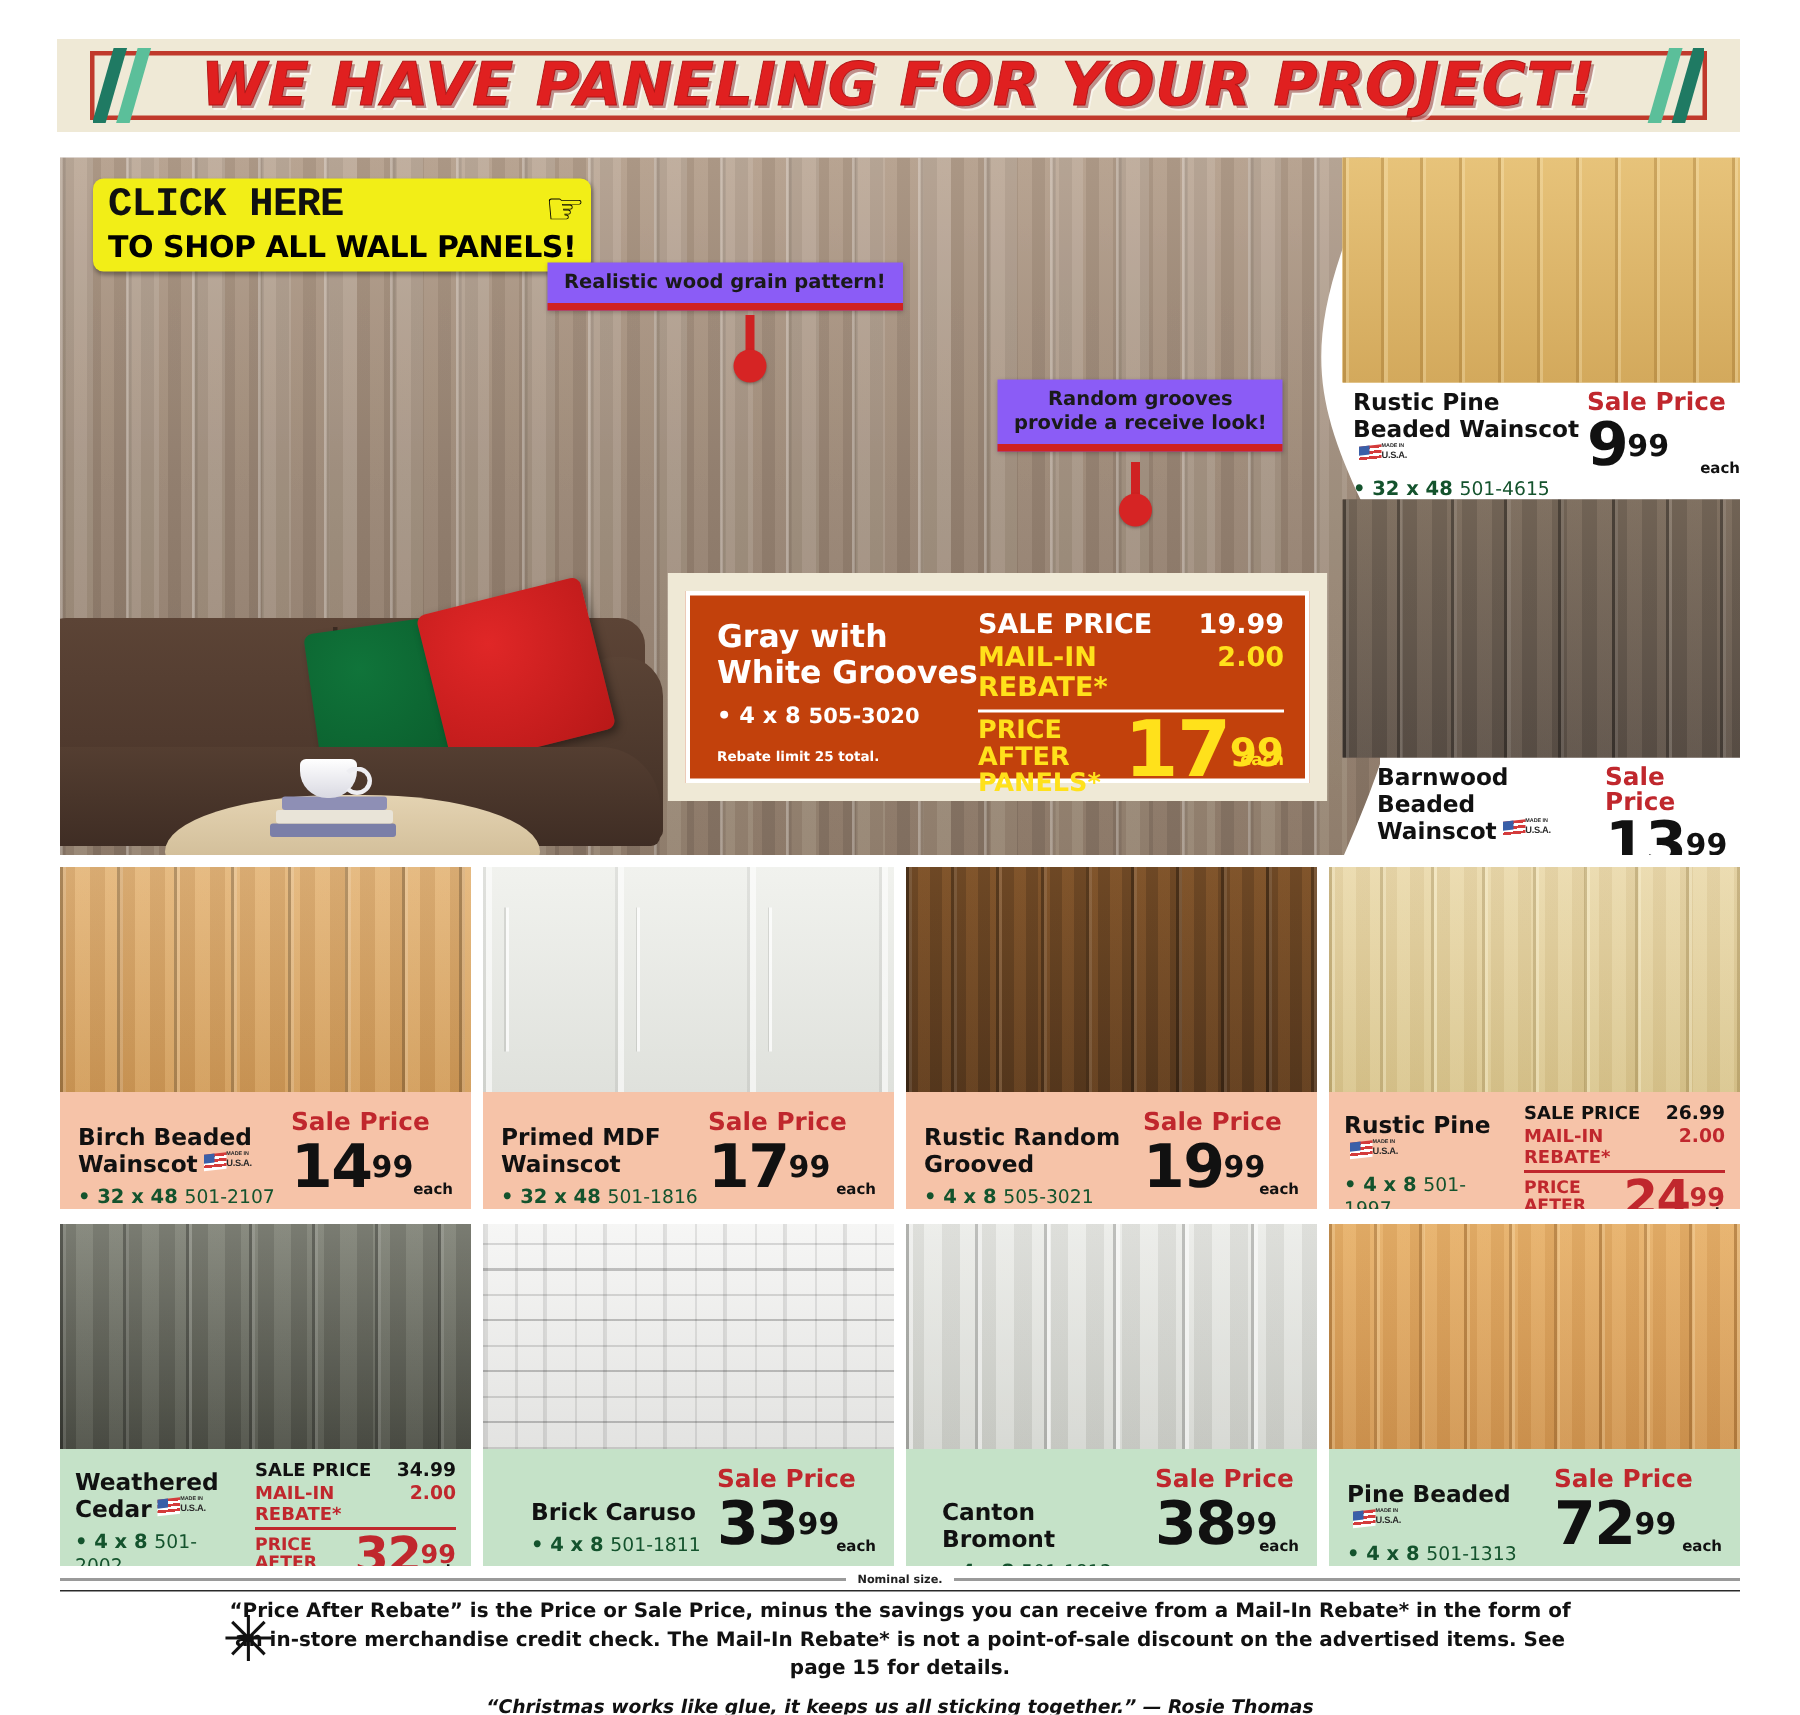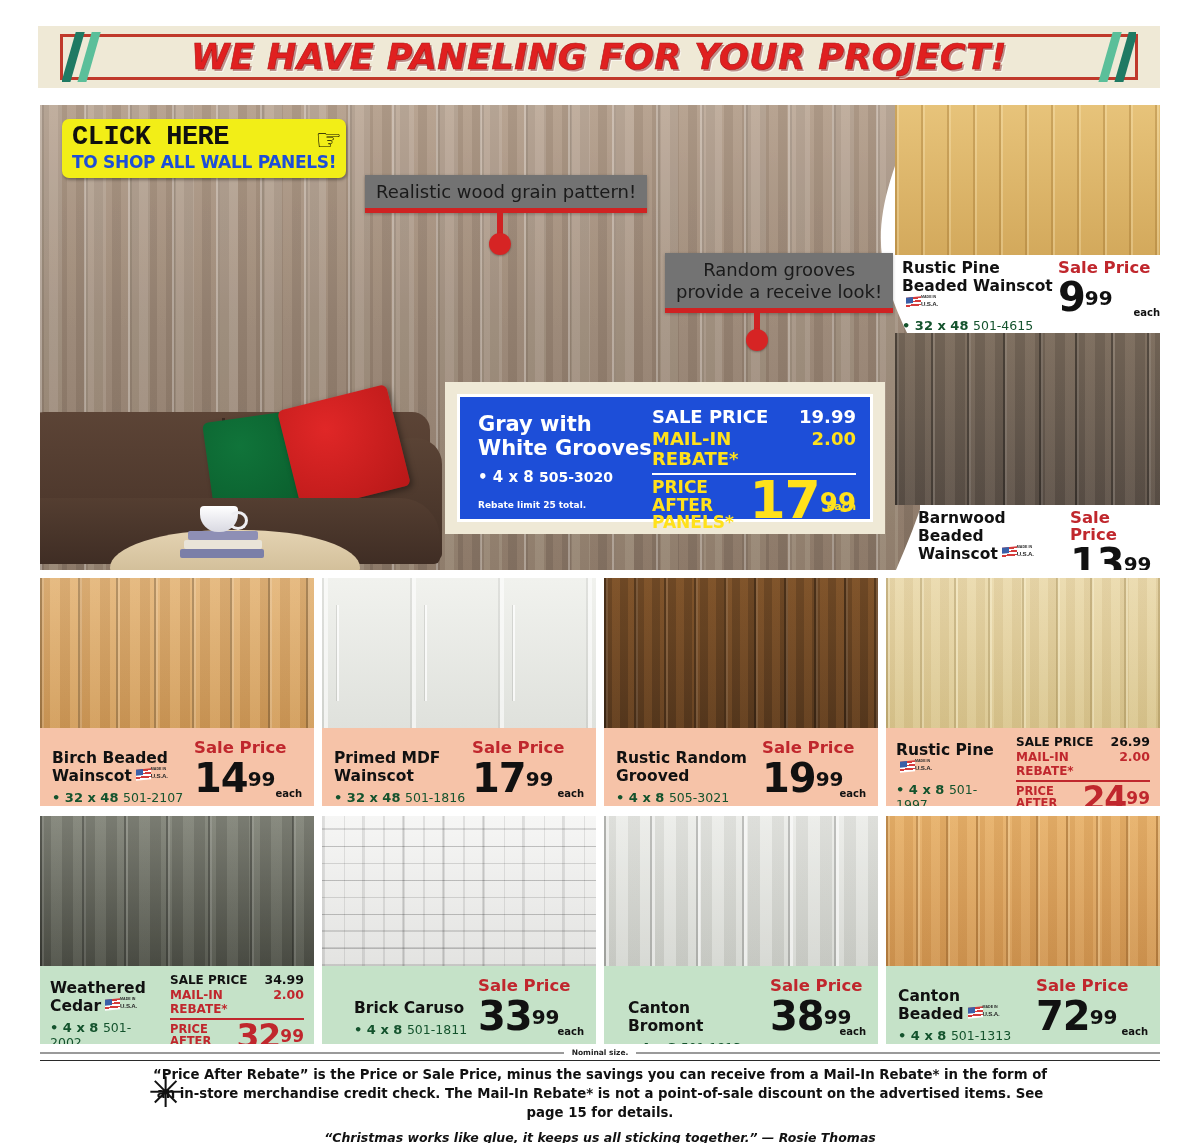--- a/index.html
+++ b/index.html
@@ -43,21 +43,21 @@
   .banner-stripes.left .s-dark { left: 6px; }
   .banner-stripes.left .s-light { left: 22px; }
   .banner-stripes.right .s-dark { right: 6px; }
   .banner-stripes.right .s-light { right: 22px; }
 
   .banner-title {
     position: absolute; left: 0; right: 0; top: 50%; transform: translateY(-50%);
     text-align: center;
     font-family: "DejaVu Sans", sans-serif;
     font-weight: 900; font-style: italic;
-    font-size: 35px; letter-spacing: 0.5px;
+    font-size: 40px; letter-spacing: 0.5px;
     color: #e02020;
     text-shadow: 2px 2px 0 rgba(120,20,20,.45), 3px 3px 0 rgba(255,255,255,.55);
     -webkit-text-stroke: 0.6px #b01515;
   }
 
   
   .hero { position: absolute; left: 40px; top: 105px; width: 1120px; height: 465px; overflow: hidden; }
 
   .hero-photo {
     position: absolute; left: 0; top: 0; width: 880px; height: 465px;
@@ -141,31 +141,31 @@
     padding: 5px 10px 6px 10px;
     box-shadow: 1px 2px 3px rgba(0,0,0,.35);
     display:flex; flex-direction: column; align-items:flex-start;
     cursor: pointer;
   }
   .click-here-top {
     font-family:Liberation Mono, monospace; font-weight:900; font-size: 27px;
     color:#101010; letter-spacing:-0.5px; line-height:1; white-space:nowrap;
   }
   .click-here-bot {
-    font-family:"DejaVu Sans", sans-serif; font-weight:900; font-size: 17px;
-    color:#1d4ed8; letter-spacing:-0.3px; line-height:1.1; margin-top:2px; white-space:nowrap;
+    font-family:"DejaVu Sans", sans-serif; font-weight:900; font-size: 20px;
+    color:#000000; letter-spacing:-0.3px; line-height:1.1; margin-top:2px; white-space:nowrap;
   }
   .hand-icon { position:absolute; right: 4px; top: 6px; font-size: 30px; line-height:1; }
 
   
   .callout {
-    position:absolute; background:#737373;
+    position:absolute; background:#8b5cf6;
     border-bottom: 5px solid #cf2222;
     padding: 6px 11px 5px 11px;
-    font-family:"DejaVu Sans", sans-serif; font-weight:400; font-size: 18px;
+    font-family:"DejaVu Sans", sans-serif; font-weight:700; font-size: 13px;
     color:#1a1a1a; line-height:1.22; box-shadow: 0 1px 3px rgba(0,0,0,.25);
   }
   .callout .line { display:block; }
   .callout-stem { position:absolute; width:6px; background:#cf2222; }
   .callout-dot {
     position:absolute; width:22px; height:22px; border-radius:50%;
     background:#d62424; box-shadow: 0 1px 2px rgba(0,0,0,.3);
   }
 
   
@@ -181,21 +181,21 @@
     mask:
       radial-gradient(circle 5px at 5px 0, transparent 98%, #000 100%) 0 0/12px 100% repeat-x,
       radial-gradient(circle 5px at 5px 100%, transparent 98%, #000 100%) 0 100%/12px 100% repeat-x,
       radial-gradient(circle 5px at 0 5px, transparent 98%, #000 100%) 0 0/100% 12px repeat-y,
       radial-gradient(circle 5px at 100% 5px, transparent 98%, #000 100%) 100% 0/100% 12px repeat-y,
       linear-gradient(#000,#000) 7px 7px/calc(100% - 14px) calc(100% - 14px) no-repeat;
     filter: drop-shadow(2px 3px 4px rgba(0,0,0,.35));
   }
   .stamp-red {
     position:absolute; left: 12px; top: 12px; right: 12px; bottom: 12px;
-    background:#1d4ed8; border: 3px solid #ffffff;
+    background:#c2410c; border: 3px solid #ffffff;
     display:flex;
   }
   .stamp-left { width: 192px; padding: 16px 0 0 18px; position:relative; }
   .stamp-name {
     font-family:"DejaVu Sans", sans-serif; font-weight:900; color:#fff;
     font-size: 21px; line-height:1.12;
   }
   .stamp-size {
     margin-top: 8px; font-family:"DejaVu Sans", sans-serif; font-weight:700;
     color:#fff; font-size: 15px;
@@ -792,21 +792,21 @@
           </div>
         </div>
       </div>
       <div class="cell-gap"></div>
 
       <div class="cell">
         <div class="cell-img wood w-birch-golden" style="height:150px;"></div>
         <div class="cell-info" style="height:78px;">
           <div style="width:132px; padding-top:12px;">
             <div class="pname">
-              <span>Canton Beaded</span><span class="usa-badge">
+              <span>Pine Beaded</span><span class="usa-badge">
                 <span class="flag"></span>
                 <span class="txt">
                   <span class="t1">MADE IN</span>
                   <span class="t2">U.S.A.</span>
                 </span>
               </span>
             </div>
             <div class="psize">
               • <span>4 x 8</span>
               <span class="sku">501-1313</span>

